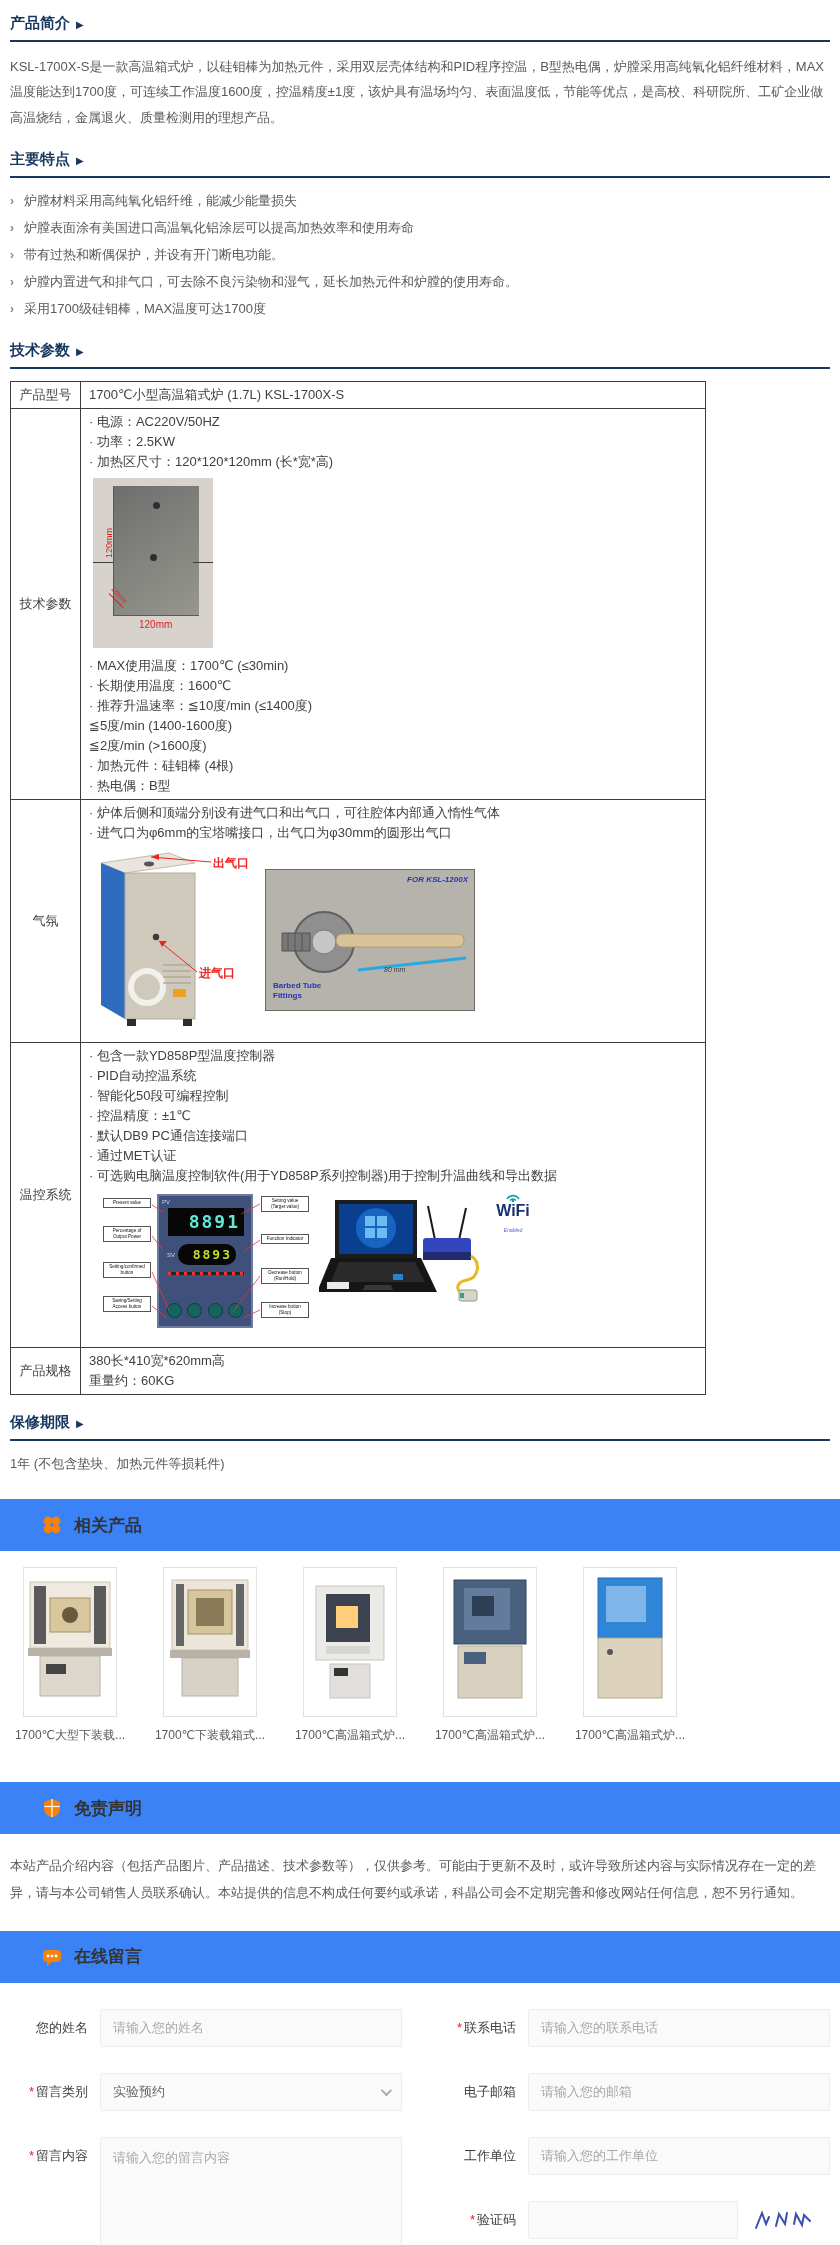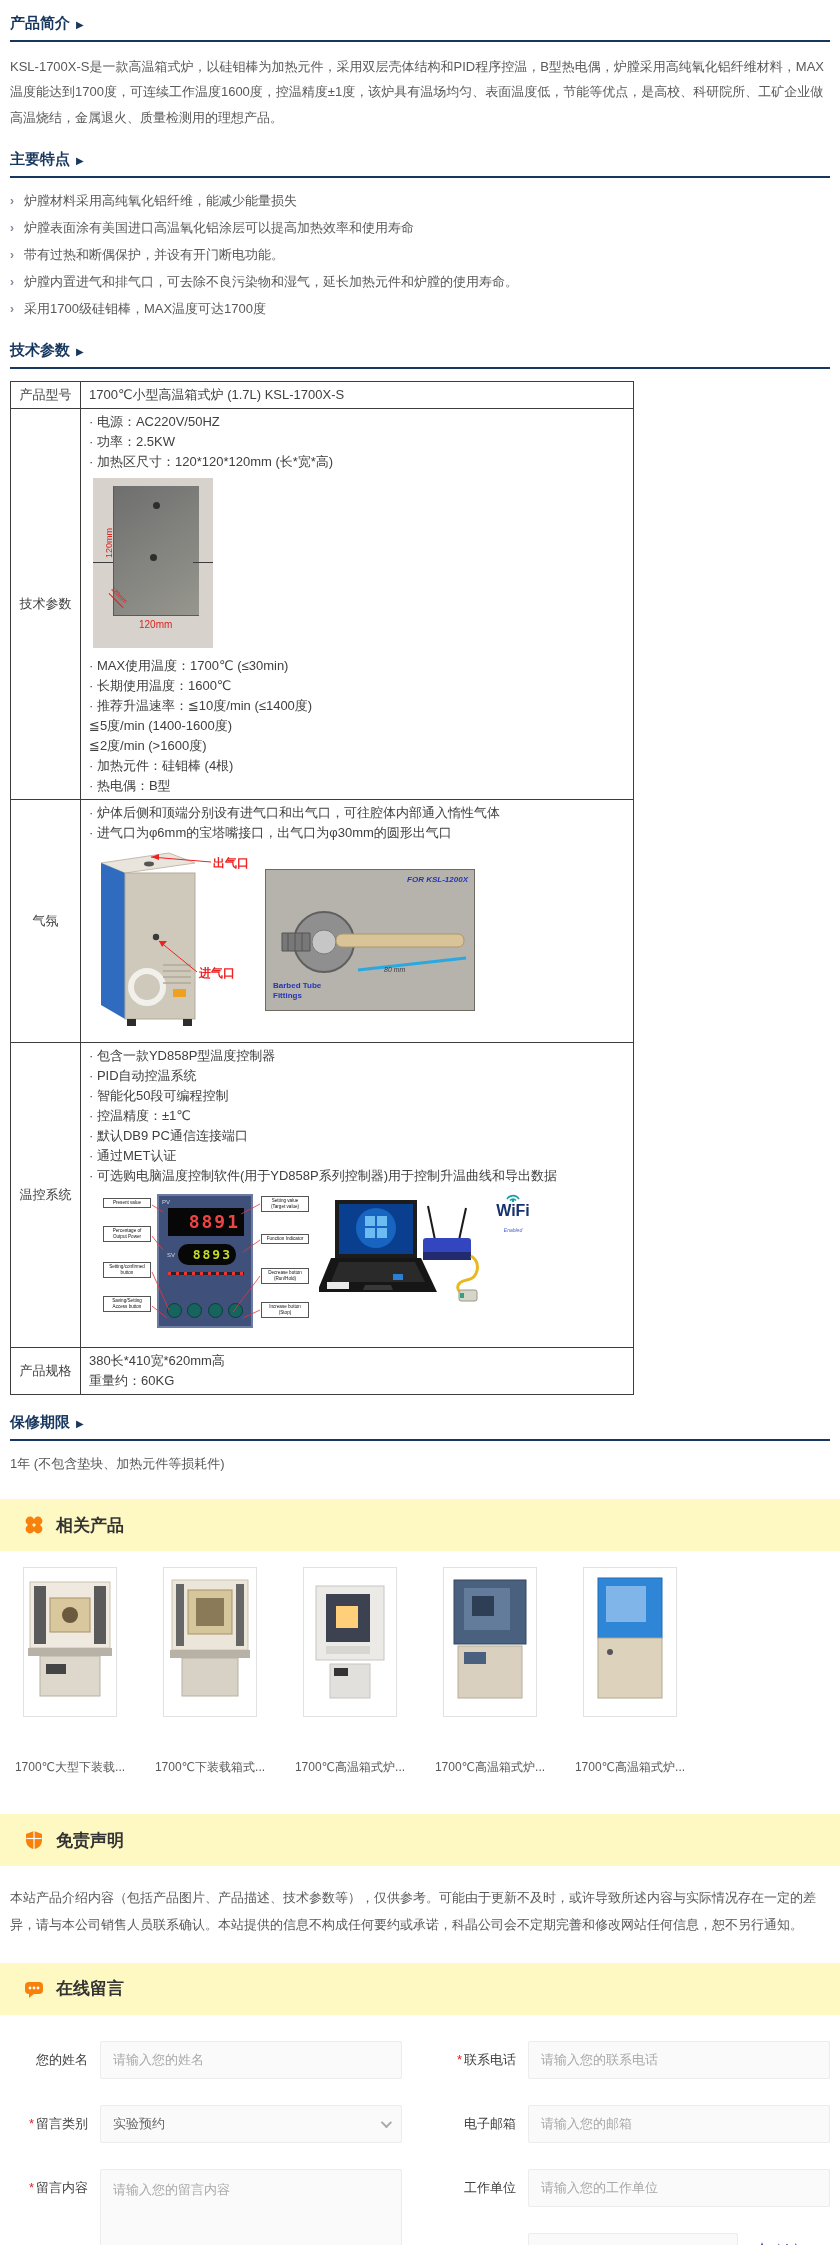--- a/index.html
+++ b/index.html
@@ -21,21 +21,21 @@
 
   p.intro {
     margin:12px 10px 6px; font-size:13px; color:#595959; line-height:1.95;
   }
 
   ul.features { list-style:none; margin:14px 10px 2px; padding:0; }
   ul.features li { display:flex; gap:10px; align-items:baseline; font-size:13px; color:#595959; margin-bottom:9px; }
   ul.features .blt { color:#7a8699; font-weight:bold; font-size:12px; }
 
   
-  table.spec { border-collapse:collapse; margin:12px 0 4px 10px; width:624px; table-layout:fixed; }
+  table.spec { border-collapse:collapse; margin:12px 0 4px 10px; width:696px; table-layout:fixed; }
   table.spec td { border:1px solid #3d3d3d; vertical-align:middle; }
   td.lbl { width:70px; text-align:center; font-size:13px; color:#404040; padding:4px 2px; }
   td.val { padding:3px 8px; font-size:13px; color:#404040; }
   .sline { line-height:20px; white-space:nowrap; }
 
   
   .chamber { position:relative; width:120px; height:170px; background:#d7d3cc; margin:6px 0 8px 4px; }
   .ch-inner { position:absolute; left:20px; top:8px; width:86px; height:130px;
               background:linear-gradient(145deg,#6e6e6e,#97978f); }
   .ch-hole { position:absolute; width:7px; height:7px; border-radius:50%; background:#2d2d2d; }
@@ -68,45 +68,45 @@
              color:#111; padding:1px 2px; width:48px; text-align:center; }
   .cl0 { left:12px; top:8px; }  .cl1 { left:12px; top:36px; }
   .cl2 { left:12px; top:72px; } .cl3 { left:12px; top:106px; }
   .cr0 { left:170px; top:6px; } .cr1 { left:170px; top:44px; }
   .cr2 { left:170px; top:78px; } .cr3 { left:170px; top:112px; }
   .tc { position:absolute; left:66px; top:4px; width:96px; height:134px;
         background:#3f517a; border:2px solid #6b7ca0; }
   .pvlab,.svlab { position:absolute; color:#cfd6e6; font-size:6px; }
   .pvlab { left:3px; top:3px; } .svlab { left:8px; top:56px; }
   .pvdisp { position:absolute; left:9px; top:12px; width:76px; height:28px; background:#070707;
-            color:#ef4444; font:bold 18px "DejaVu Sans Mono",monospace; text-align:right; padding:3px 4px 0 0; letter-spacing:2px; }
+            color:#5eead4; font:bold 18px "DejaVu Sans Mono",monospace; text-align:right; padding:3px 4px 0 0; letter-spacing:2px; }
   .svdisp { position:absolute; left:19px; top:48px; width:58px; height:21px; background:#070707;
             color:#c6dc1e; font:bold 13px "DejaVu Sans Mono",monospace; text-align:right; padding:3px 4px 0 0; letter-spacing:2px;border-radius:10px; }
   .ledrow { position:absolute; left:9px; top:76px; width:76px; height:3px;
             background:repeating-linear-gradient(90deg,#e33 0 3px,#20252e 3px 8px); }
   .btnrow { position:absolute; left:8px; right:8px; bottom:8px; display:flex; justify-content:space-between; }
   .cb { width:15px; height:15px; border-radius:50%; background:#17635e; border:1px solid #0b3d3a; }
   .ctrl-lines { position:absolute; left:0; top:0; width:100%; height:100%; pointer-events:none; }
   .laptop { position:absolute; left:228px; top:8px; }
   .wifi { position:absolute; left:392px; top:0; width:60px; text-align:center; }
   .wifi b { display:block; color:#16316e; font-size:16px; letter-spacing:0;text-align:center; }
   .wifi i { color:#4b5fd0; font-size:5px; }
   .wifi .arcs { display:block; margin:0 auto; }
 
   
   p.warranty { margin:14px 10px 26px; font-size:13px; color:#595959; }
 
   
-  .band { height:52px; background:#fef9c3; display:flex; align-items:center; padding-left:24px; margin-top:24px; }
+  .band { height:52px; background:#3b82f6; display:flex; align-items:center; padding-left:42px; margin-top:24px; }
   .band h3 { margin:0 0 0 12px; font-size:17px; color:#333; font-weight:bold; }
   .bicon svg { display:block; }
 
   
   .products { display:flex; padding:16px 0 14px; }
-  .pcard { width:140px; display:flex; flex-direction:column; align-items:center;gap:32px; }
+  .pcard { width:140px; display:flex; flex-direction:column; align-items:center; }
   .pimg { width:94px; height:150px; background:#fff; border:1px solid #e2e2e2; display:flex; align-items:center; justify-content:center; }
   .pcap { margin-top:10px; font-size:12px; color:#595959; white-space:nowrap; }
 
   
   p.disc { margin:18px 10px 6px; font-size:13px; color:#595959; line-height:2.1; }
 
   
   .form { display:grid; grid-template-columns:1fr 1fr; column-gap:36px; padding:26px 10px 30px; }
   .frow { display:flex; align-items:center; margin-bottom:26px; }
   .frow.ta { align-items:flex-start; }

